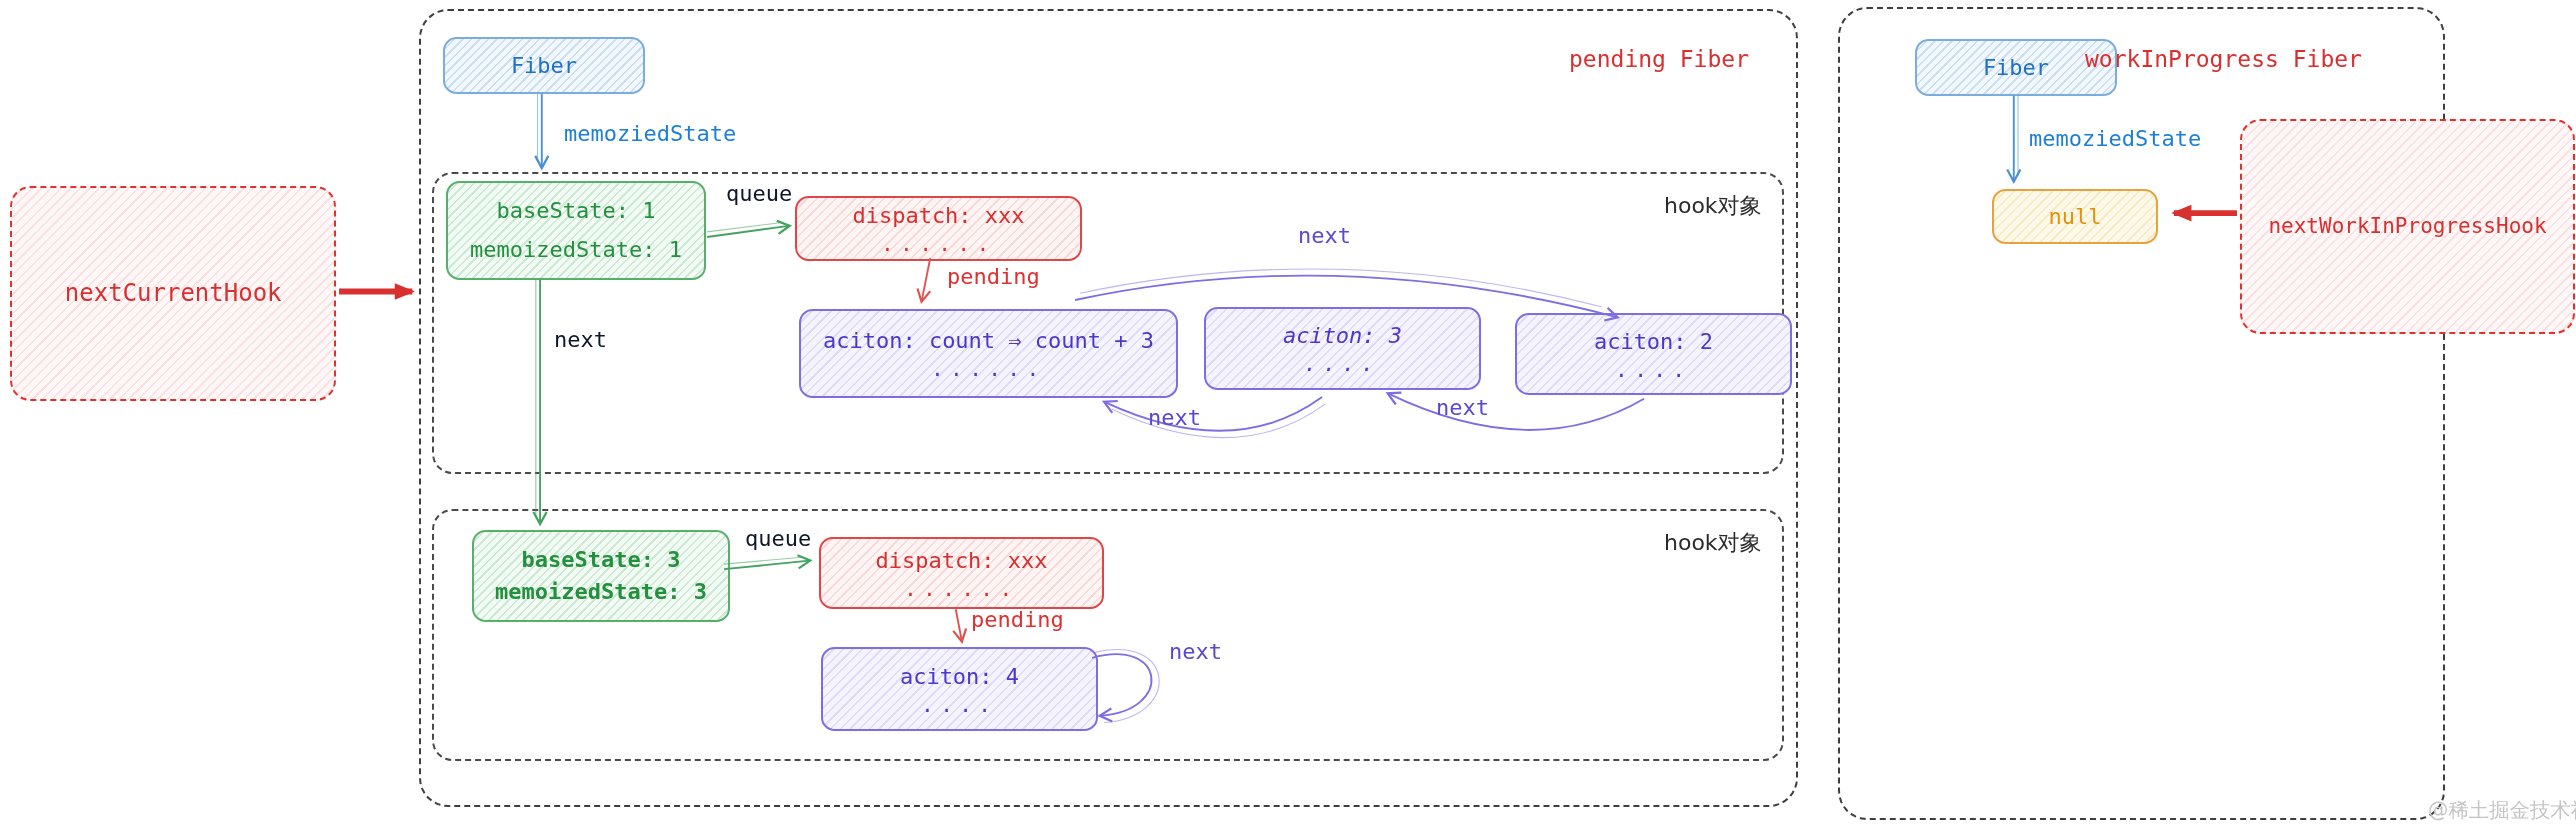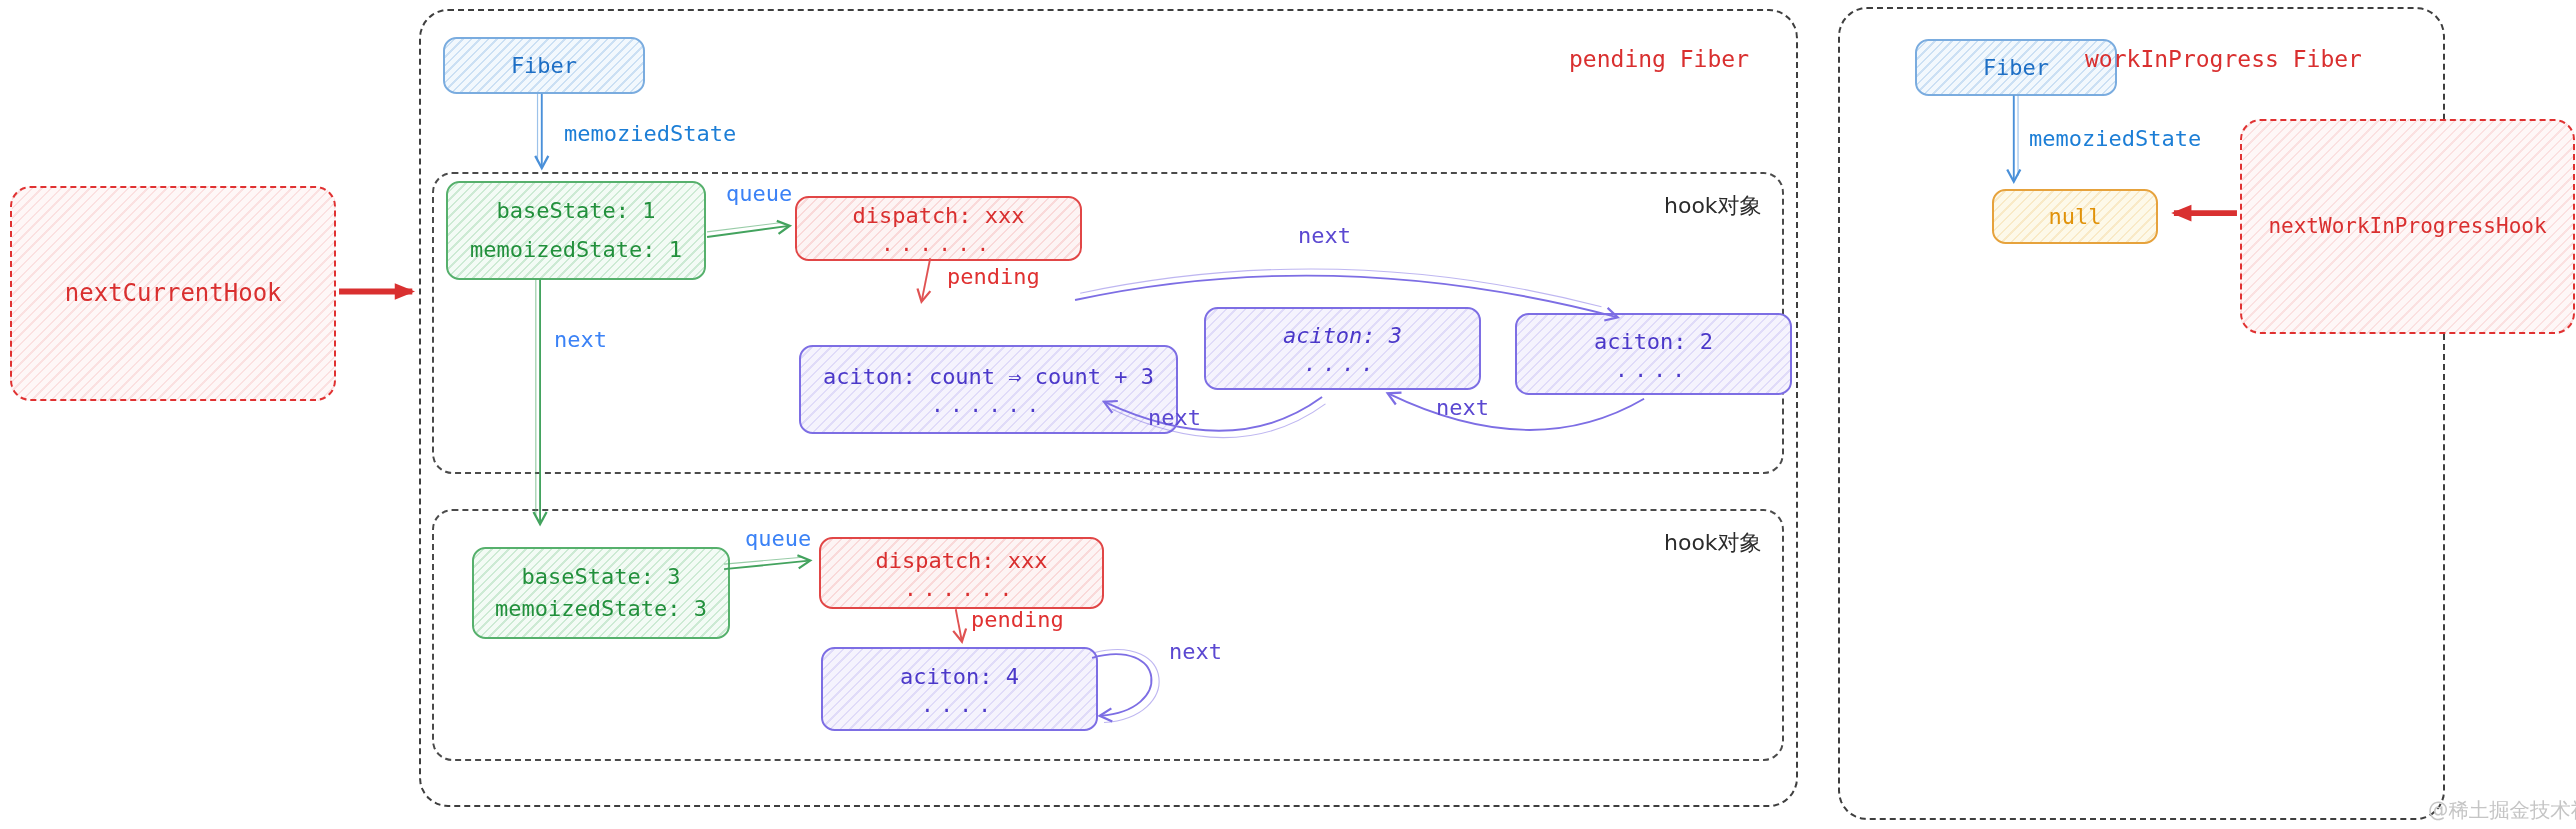--- a/index.html
+++ b/index.html
@@ -21,21 +21,21 @@
   .b-red{border:2.1px solid #e14646;color:#d92f2f;
     background:repeating-linear-gradient(135deg,rgba(235,110,110,.20) 0 1.7px,rgba(0,0,0,0) 1.7px 6.8px),#fdf4f4;}
   .b-purple{border:2.1px solid #7d6ee4;color:#4b38c9;
     background:repeating-linear-gradient(135deg,rgba(140,125,230,.20) 0 1.7px,rgba(0,0,0,0) 1.7px 6.8px),#f5f3fd;}
   .b-yellow{border:2.1px solid #e6a23c;color:#e0920a;
     background:repeating-linear-gradient(135deg,rgba(235,185,90,.24) 0 1.7px,rgba(0,0,0,0) 1.7px 6.8px),#fdf9e9;}
   .b-reddash{border:2.6px dashed #e03131;color:#d92f2f;border-radius:20.4px;
     background:repeating-linear-gradient(135deg,rgba(235,110,110,.16) 0 1.7px,rgba(0,0,0,0) 1.7px 6.8px),#fef7f7;}
 
   .lbl{position:absolute;font-size:22px;z-index:4;white-space:nowrap;}
-  .lbl.blue{color:#1c7ed6}.lbl.green{color:#3b82f6}.lbl.red{color:#e03131}
+  .lbl.blue{color:#1c7ed6}.lbl.green{color:#0f172a}.lbl.red{color:#e03131}
   .lbl.purple{color:#5b48d1}
   .lbl.ink{color:#2b2b2b;font-family:"DejaVu Sans",sans-serif;}
   .title{position:absolute;font-size:23px;color:#d92f2f;z-index:4;white-space:nowrap;}
   .watermark{position:absolute;font-size:20.4px;color:#c5c5c5;z-index:6;
              font-family:"DejaVu Sans",sans-serif;white-space:nowrap;}
 </style>
 </head>
 <body>
 
 <div id="canvas">
@@ -108,21 +108,21 @@
     <div>memoizedState: 1</div>
   </div>
   <div class="lbl green" style="left:726px;top:181px;">queue</div>
 
   <div class="box b-red" style="left:795px;top:196px;width:283px;height:61px;">
     <div>dispatch: xxx</div>
     <div class="dots">......</div>
   </div>
   <div class="lbl red" style="left:947px;top:264px;">pending</div>
 
-  <div class="box b-purple" style="left:799px;top:309px;width:375px;height:85px;margin-top:36px;">
+  <div class="box b-purple" style="left:799px;top:309px;width:375px;height:85px;">
     <div>aciton: count ⇒ count + 3</div>
     <div class="dots">......</div>
   </div>
   <div class="box b-purple" style="left:1204px;top:307px;width:273px;height:79px;font-style:italic;">
     <div>aciton: 3</div>
     <div class="dots">....</div>
   </div>
   <div class="box b-purple" style="left:1505px;top:313px;width:273px;height:78px;margin-left:10px;">
     <div>aciton: 2</div>
     <div class="dots">....</div>
@@ -130,21 +130,21 @@
 
   <div class="lbl purple" style="left:1298px;top:223px;">next</div>
   <div class="lbl purple" style="left:1436px;top:395px;">next</div>
   <div class="lbl purple" style="left:1148px;top:405px;">next</div>
 
   <div class="lbl green" style="left:554px;top:327px;">next</div>
 
   <div class="hookbox" style="left:432px;top:509px;width:1348px;height:248px;"></div>
   <div class="lbl ink" style="left:1664px;top:528px;">hook对象</div>
 
-  <div class="box b-green" style="left:472px;top:547px;width:254px;height:88px;">
+  <div class="box b-green" style="left:472px;top:530px;width:254px;height:88px;font-weight:bold;">
     <div>baseState: 3</div>
     <div>memoizedState: 3</div>
   </div>
   <div class="lbl green" style="left:745px;top:526px;">queue</div>
 
   <div class="box b-red" style="left:819px;top:537px;width:281px;height:68px;">
     <div>dispatch: xxx</div>
     <div class="dots">......</div>
   </div>
   <div class="lbl red" style="left:971px;top:607px;">pending</div>

